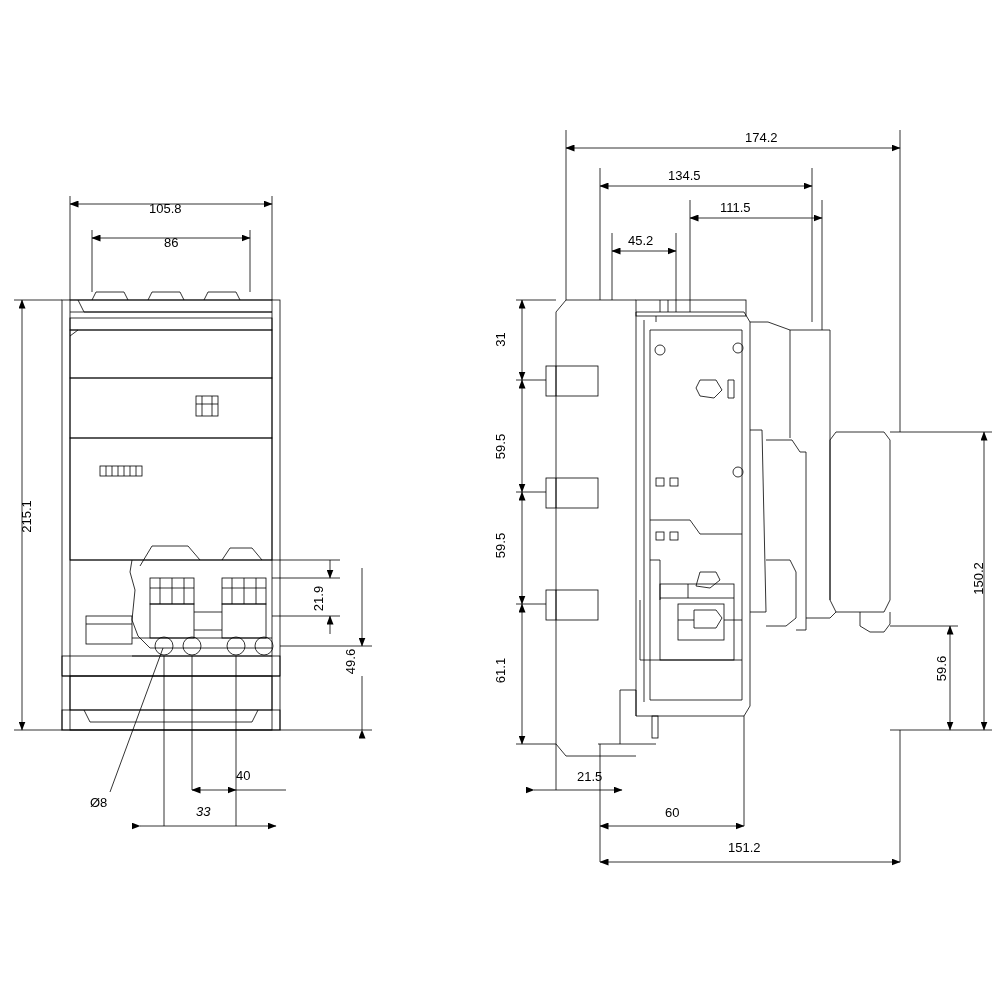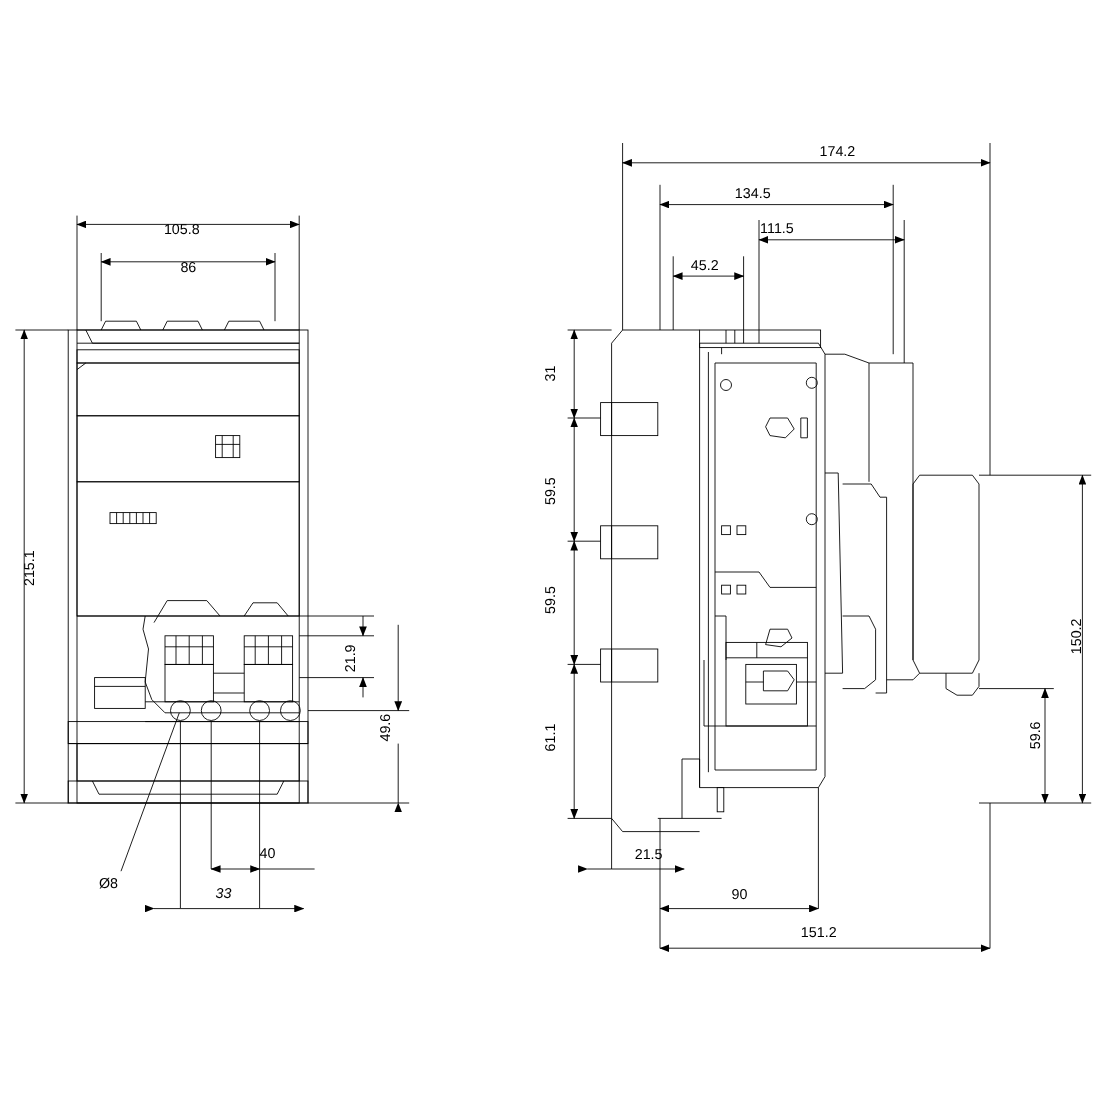--- a/index.html
+++ b/index.html
@@ -282,28 +282,28 @@
   <div class="dim-label" style="left:164px; top:236px;">86</div>
   <div class="dim-label vert" style="left:6px; top:510px; width:40px; text-align:center;">215.1</div>
   <div class="dim-label vert" style="left:300px; top:592px; width:36px; text-align:center;">21.9</div>
   <div class="dim-label vert" style="left:332px; top:655px; width:36px; text-align:center;">49.6</div>
   <div class="dim-label" style="left:236px; top:769px;">40</div>
   <div class="dim-label" style="left:196px; top:805px;font-style:italic;">33</div>
   <div class="dim-label" style="left:90px; top:796px;">Ø8</div>
 
   <div class="dim-label" style="left:713px; top:131px;margin-left:32px;">174.2</div>
   <div class="dim-label" style="left:668px; top:169px;">134.5</div>
-  <div class="dim-label" style="left:691px; top:201px;">111.5</div>
+  <div class="dim-label" style="left:691px; top:201px;padding-left:29px;">111.5</div>
   <div class="dim-label" style="left:628px; top:234px;">45.2</div>
 
   <div class="dim-label vert" style="left:483px; top:333px; width:34px; text-align:center;">31</div>
   <div class="dim-label vert" style="left:483px; top:440px; width:34px; text-align:center;">59.5</div>
   <div class="dim-label vert" style="left:483px; top:539px; width:34px; text-align:center;">59.5</div>
   <div class="dim-label vert" style="left:483px; top:664px; width:34px; text-align:center;">61.1</div>
 
   <div class="dim-label vert" style="left:958px; top:572px; width:40px; text-align:center;">150.2</div>
   <div class="dim-label vert" style="left:923px; top:662px; width:36px; text-align:center;">59.6</div>
 
   <div class="dim-label" style="left:561px; top:770px;margin-left:16px;">21.5</div>
-  <div class="dim-label" style="left:665px; top:806px;">90</div>
+  <div class="dim-label" style="left:665px; top:806px;">60</div>
   <div class="dim-label" style="left:728px; top:841px;">151.2</div>
 
 </div>
 
 </body></html>

